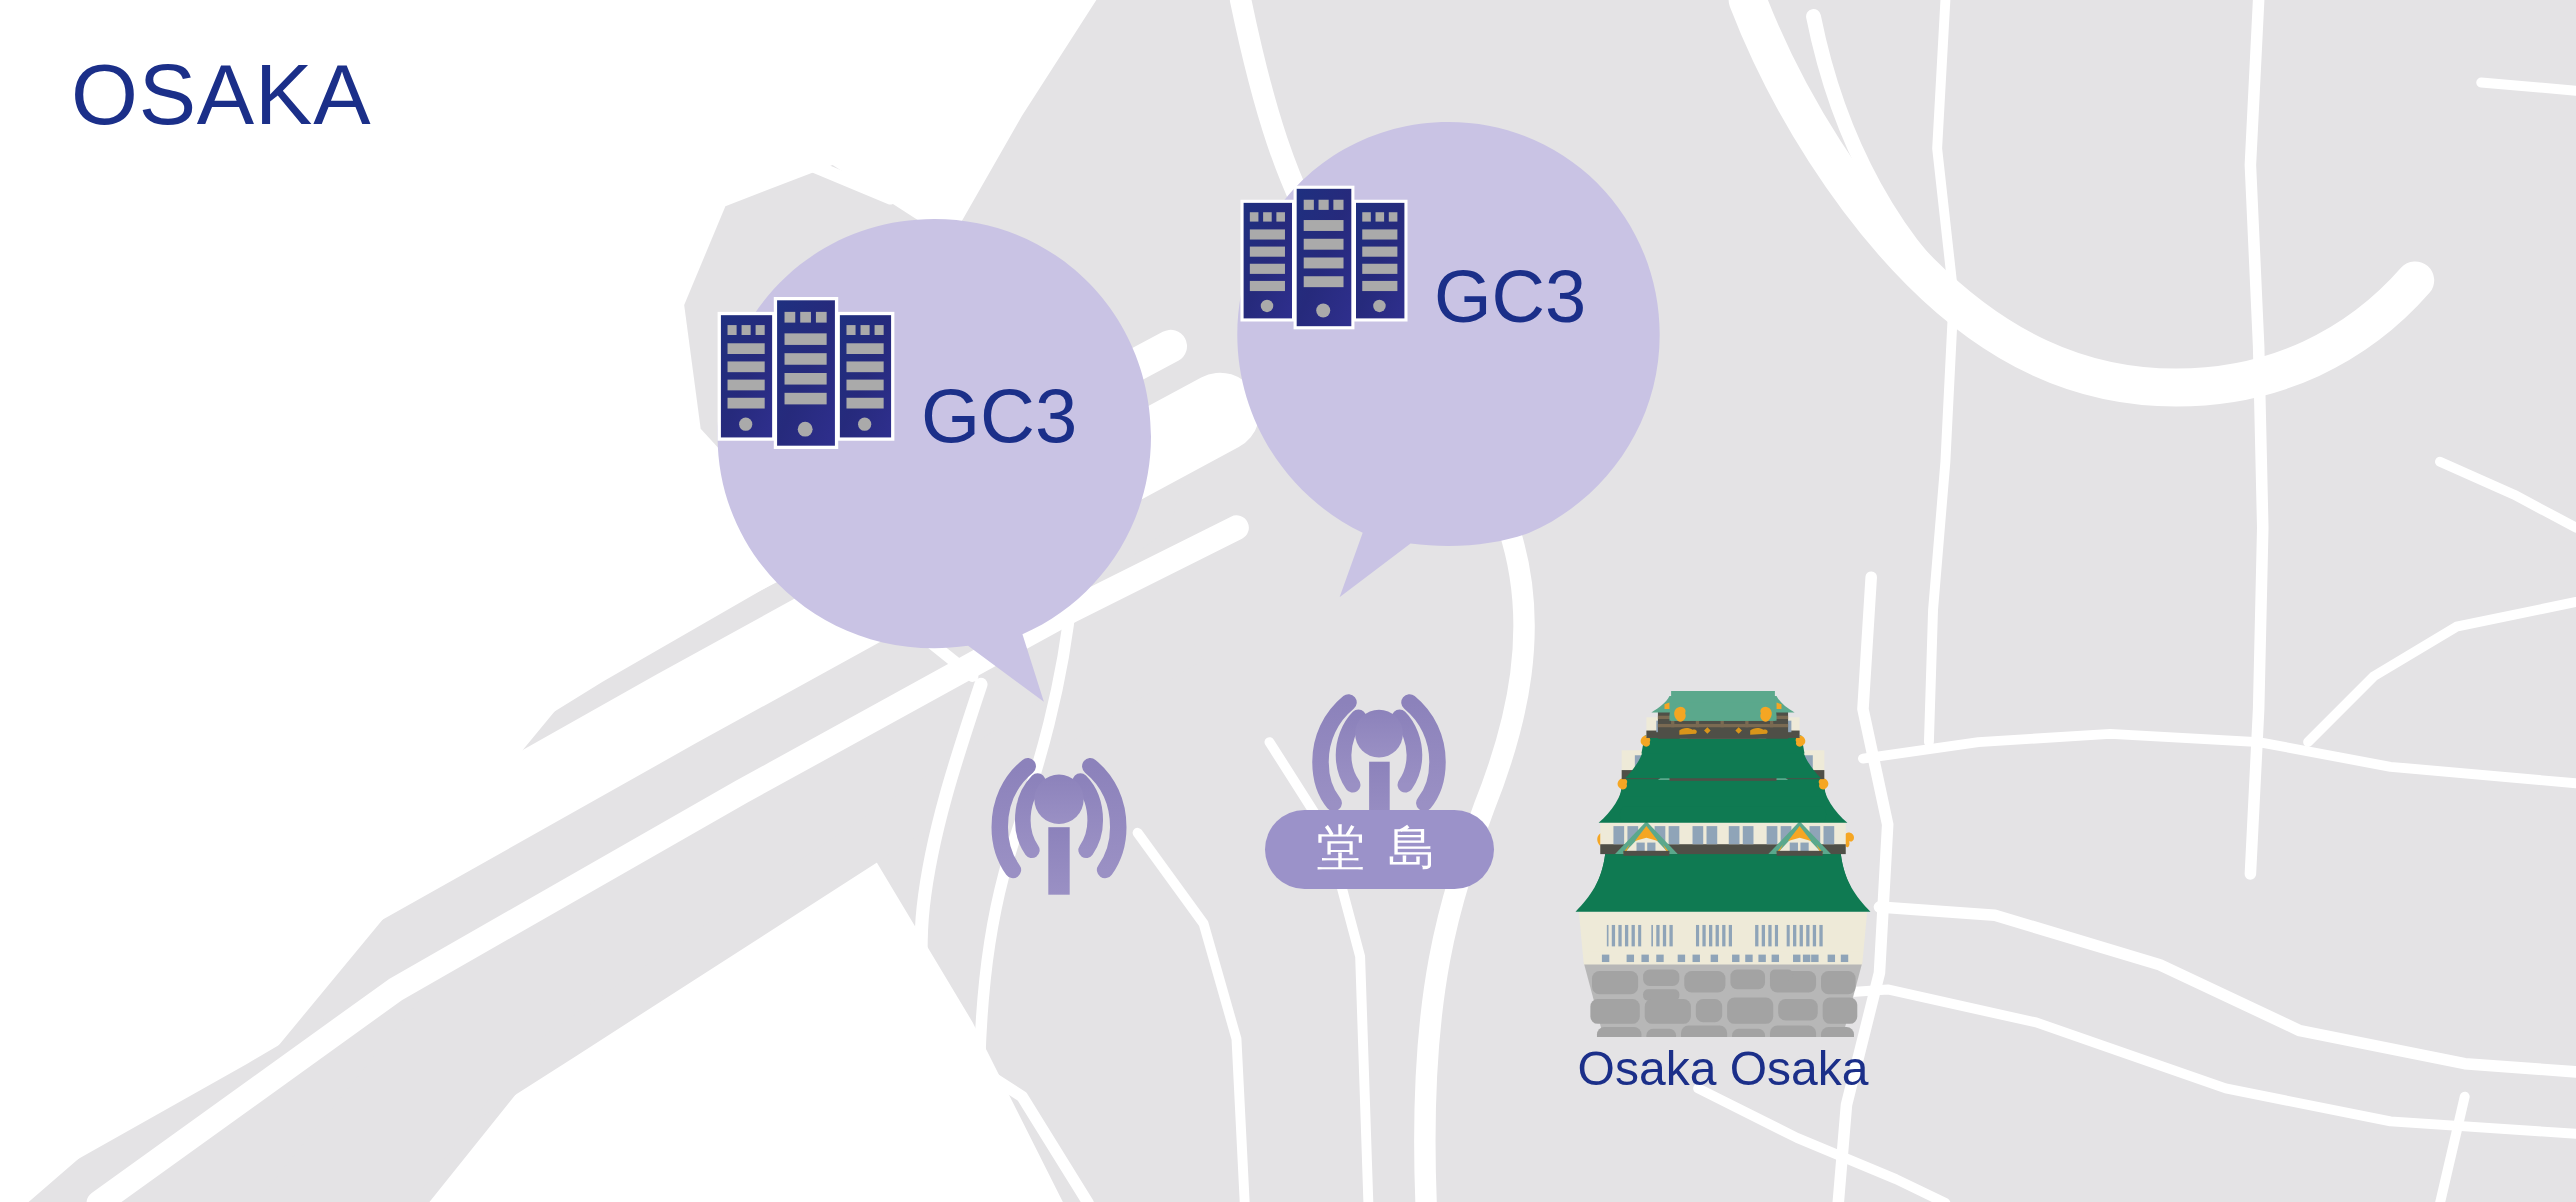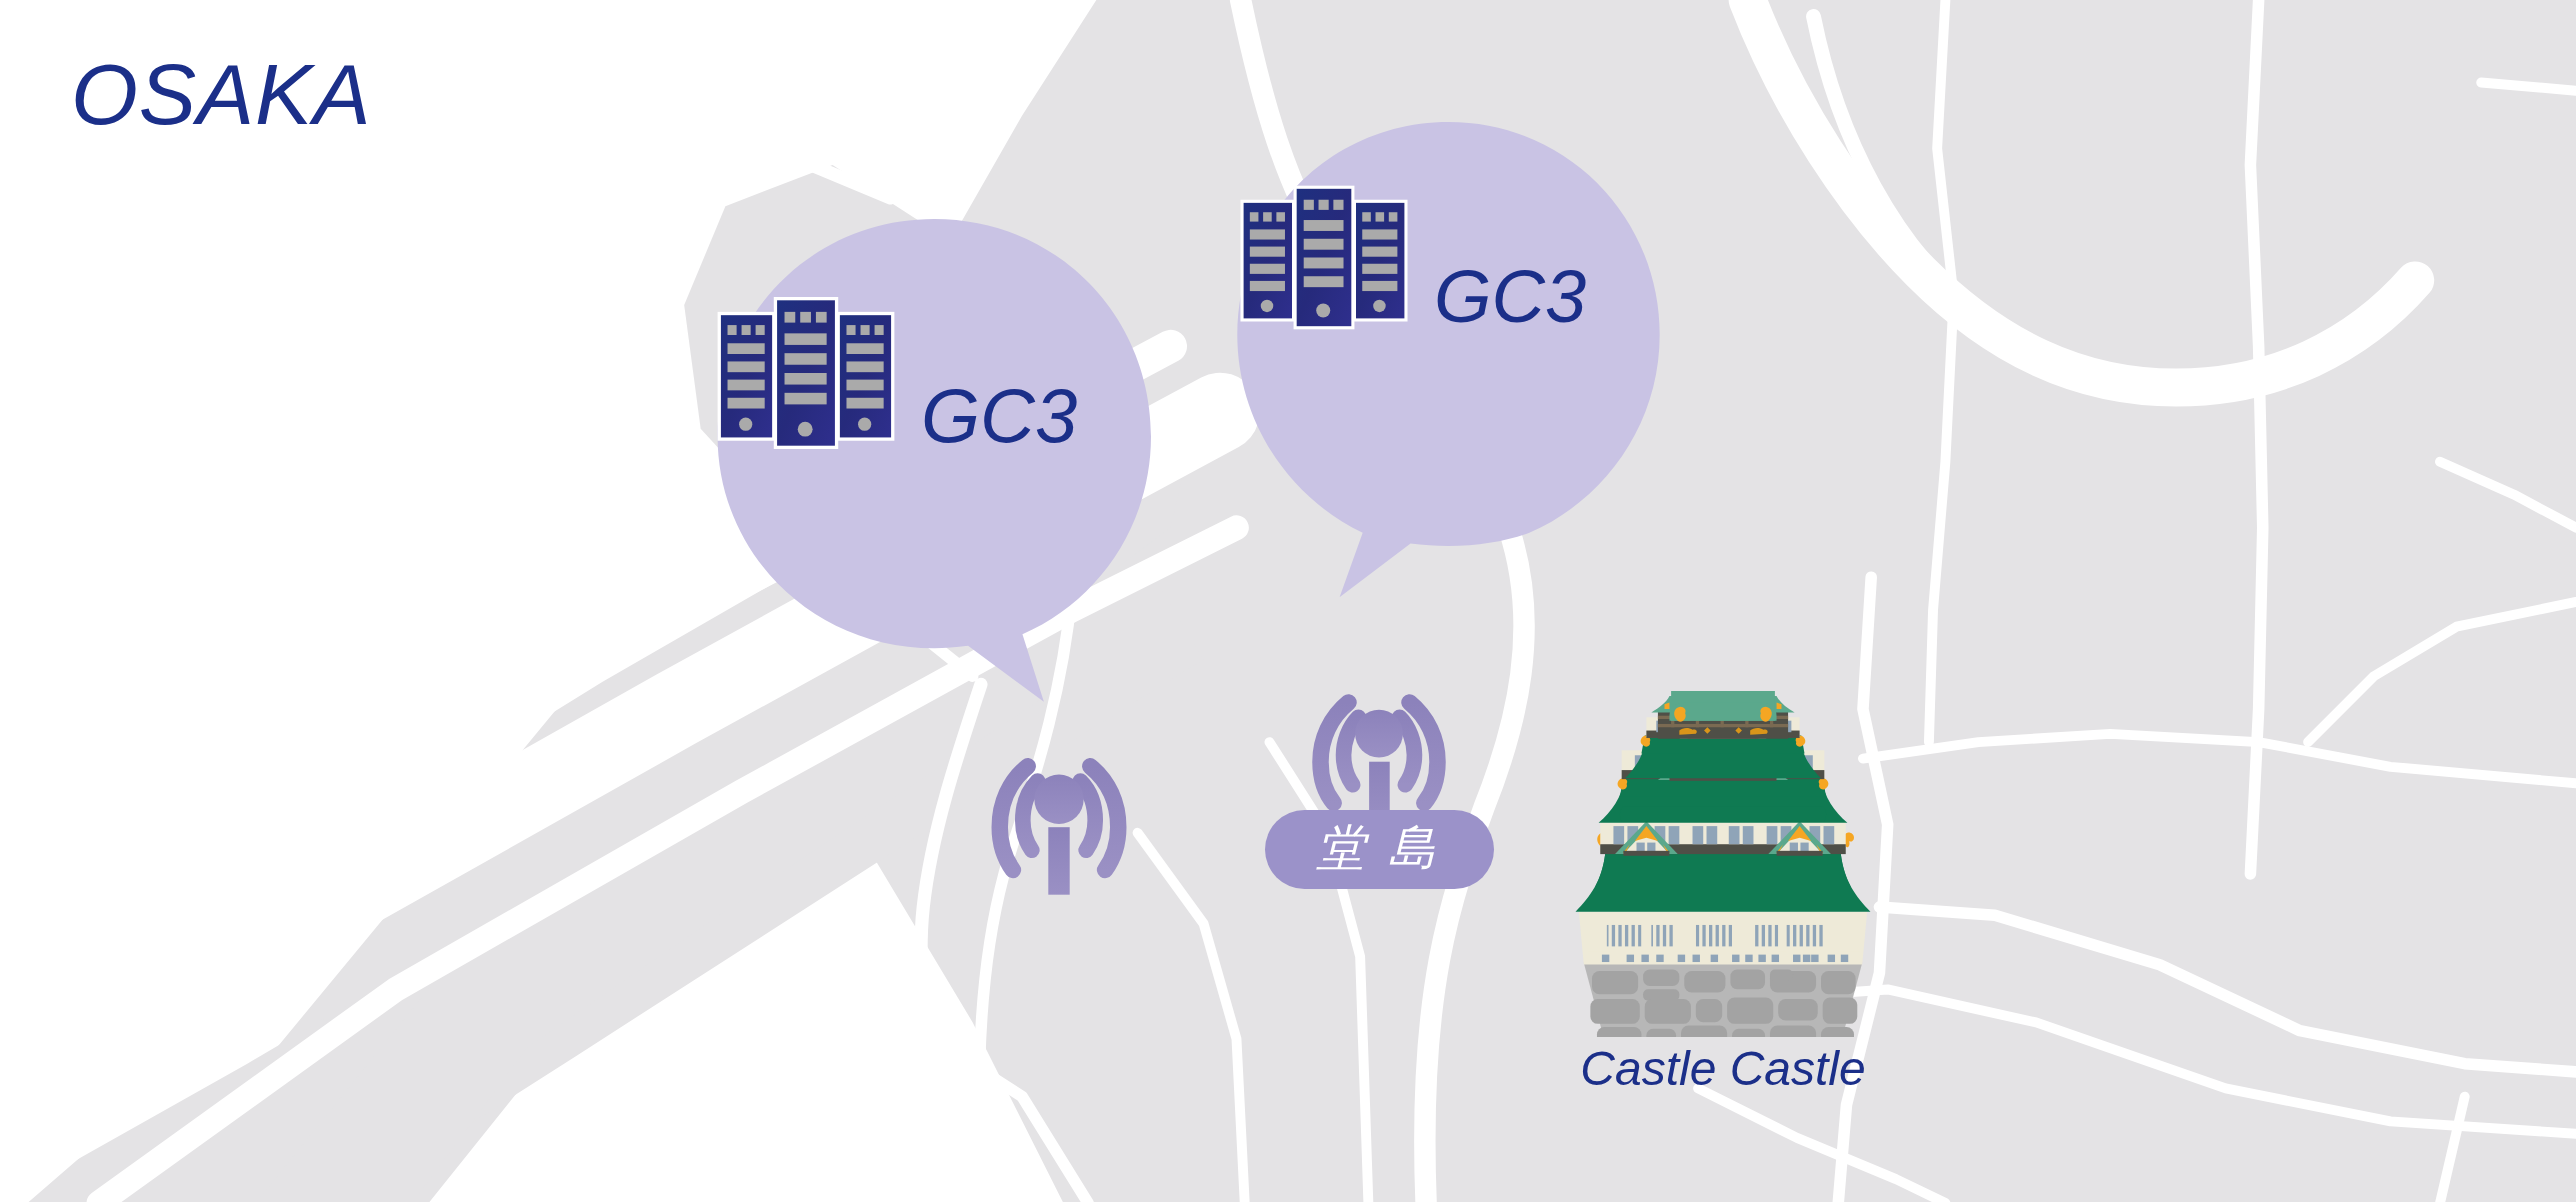--- a/index.html
+++ b/index.html
@@ -9,21 +9,20 @@
   }
   body {
     font-family: "Liberation Sans", "DejaVu Sans", sans-serif;
   }
   #stage {
     position: relative;
     width: 2576px;
     height: 1203px;
     overflow: hidden;
     background: #ffffff;
-    font-style: italic;
   }
   #map-svg {
     position: absolute;
     inset: 0;
     width: 2576px;
     height: 1203px;
     display: block;
   }
 
   
@@ -550,16 +549,16 @@
 
         <path d="M142 8 L142 -28 L268 -28 L268 8 Z" fill="#5ba88c" transform="translate(0,28)"></path>
         <path d="M140 8 L140 2 C140 -8 148 -14 160 -14 L250 -14 C262 -14 270 -8 270 2 L270 8 Z" fill="#5ba88c" transform="translate(0,28)"></path>
 
         <path d="M150 36 C143 30 145 20 153 19 C158 19 161 23 159 27 C162 33 155 40 150 36 Z" fill="#f5a623"></path>
         <path d="M260 36 C267 30 265 20 257 19 C252 19 249 23 251 27 C248 33 255 40 260 36 Z" fill="#f5a623"></path>
       </g>
     </svg>
   </div>
 
-  <div id="landmark-caption">Castle Castle</div>
+  <div id="landmark-caption">Osaka Osaka</div>
 
 </div>
 
 
 </body></html>

